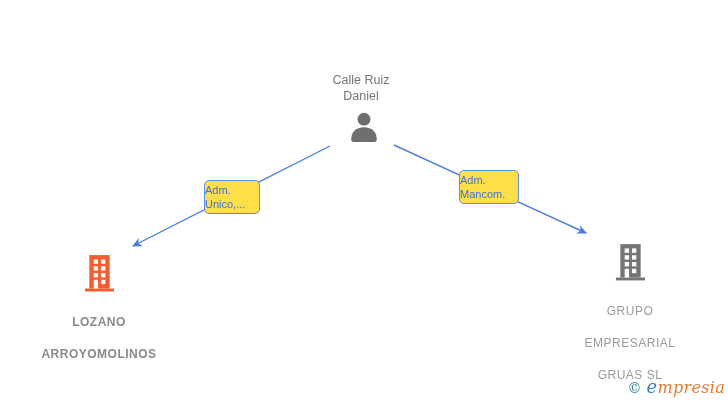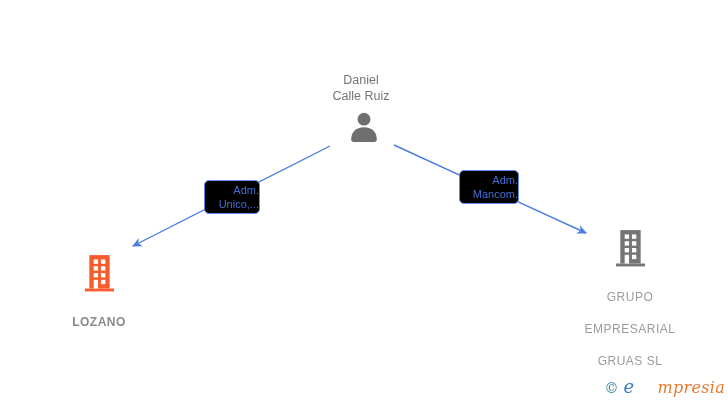--- a/index.html
+++ b/index.html
@@ -38,43 +38,43 @@
   }
   .person-icon-wrap {
     position: absolute;
     left: 348px; top: 112px;
     width: 32px; height: 30px;
     z-index: 2;
   }
   .edge-label {
     position: absolute;
     z-index: 3;
-    background: #000000;
+    background: #fde047;
     border: 1.5px solid;
     border-radius: 5px;
     font-size: 11px;
     line-height: 14px;
-    text-align: right;
+    text-align: left;
     box-sizing: border-box;
     padding-top: 2px;
   }
   .edge-label.left  { left: 204px; top: 180px; width: 56px; height: 34px; }
   .edge-label.right { left: 459px; top: 170px; width: 60px; height: 34px; }
   .company { z-index: 2; }
   .company .icon-wrap { display: inline-block; }
   .company-name {
     font-size: 12px;
     line-height: 16px;
     letter-spacing: 0.5px;
     margin-top: 2px;
     white-space: pre-line;
   }
   .company.gruas { left: 19px; top: 255px; width: 160px; }
   .company.gruas .company-name { font-weight: bold; }
-  .company.grupo { left: 550px; top: 230px; width: 160px; }
+  .company.grupo { left: 550px; top: 244px; width: 160px; }
   .watermark {
     position: absolute;
     right: 3px; bottom: 3px;
     z-index: 2;
     display: flex;
     align-items: baseline;
     gap: 5px;
   }
   .watermark .copy {
     font-size: 14px;
@@ -97,22 +97,22 @@
     <defs>
       <marker id="arrow" viewBox="0 0 10 10" refX="8.5" refY="5" markerWidth="11" markerHeight="11" orient="auto" markerUnits="userSpaceOnUse">
         <path d="M0.5 0.8 L9.5 5 L0.5 9.2 L3.2 5 Z" fill="currentColor" stroke="none"></path>
       </marker>
     </defs>
     <line x1="330" y1="146" x2="133" y2="246" stroke="currentColor" stroke-width="1.4" marker-end="url(#arrow)"></line>
     <line x1="394" y1="145" x2="586" y2="233" stroke="currentColor" stroke-width="1.4" marker-end="url(#arrow)"></line>
   </svg>
 
   <div class="person-name" style="color: rgb(117, 117, 117);">
+    <div>Calle Ruiz</div>
     <div>Daniel</div>
-    <div>Calle Ruiz</div>
   </div>
   <div class="person-icon-wrap node" style="color: rgb(111, 111, 111);">
     <svg viewBox="0 0 32 30" width="32" height="30" xmlns="http://www.w3.org/2000/svg">
       <circle cx="16" cy="7.2" r="6.4" fill="currentColor"></circle>
       <path fill="currentColor" d="M16 15.2 C7.6 15.2 3.2 20.2 3.2 27.5 C3.2 28.9 4.2 30 5.6 30 L26.4 30 C27.8 30 28.8 28.9 28.8 27.5 C28.8 20.2 24.4 15.2 16 15.2 Z"></path>
     </svg>
   </div>
 
   <div class="edge-label left" style="color: rgb(65, 112, 216); border-color: rgb(95, 142, 234);">
     <div>Adm.</div>
@@ -133,20 +133,21 @@
         <rect x="10" y="11.5" width="4.5" height="4.5" fill="#ffffff"></rect>
         <rect x="17.5" y="11.5" width="4.5" height="4.5" fill="#ffffff"></rect>
         <rect x="10" y="18.5" width="4.5" height="4.5" fill="#ffffff"></rect>
         <rect x="17.5" y="18.5" width="4.5" height="4.5" fill="#ffffff"></rect>
         <rect x="10" y="25.5" width="4.5" height="9" fill="#ffffff"></rect>
         <rect x="17.5" y="25.5" width="4.5" height="4.5" fill="#ffffff"></rect>
       </svg>
     </span>
     <div class="company-name" style="color: rgb(138, 138, 138);">
       <div>LOZANO</div>
+      <div>ARROYOMOLINOS</div>
     </div>
   </div>
 
   <div class="node company grupo">
     <span class="icon-wrap" style="color: rgb(117, 117, 117);">
       <svg viewBox="0 0 32 38" width="31" height="37" xmlns="http://www.w3.org/2000/svg">
         <rect x="1" y="34.5" width="30" height="3" fill="currentColor"></rect>
         <rect x="5.5" y="0" width="21" height="34.5" fill="currentColor"></rect>
         <rect x="10" y="4.5" width="4.5" height="4.5" fill="#ffffff"></rect>
         <rect x="17.5" y="4.5" width="4.5" height="4.5" fill="#ffffff"></rect>
@@ -160,16 +161,16 @@
     </span>
     <div class="company-name" style="color: rgb(155, 155, 155);">
       <div>GRUPO</div>
       <div>EMPRESARIAL</div>
       <div>GRUAS SL</div>
     </div>
   </div>
 
   <div class="watermark">
     <span class="copy" style="color: rgb(46, 128, 159);">©</span>
-    <span class="brand"><span class="initial" style="color: rgb(58, 125, 194);">e</span><span style="color: rgb(232, 122, 46); margin-left: 23px;">mpresia</span></span>
+    <span class="brand"><span class="initial" style="color: rgb(58, 125, 194);">e</span><span style="color: rgb(232, 122, 46);">mpresia</span></span>
   </div>
 
 </div>
 
 </body></html>

